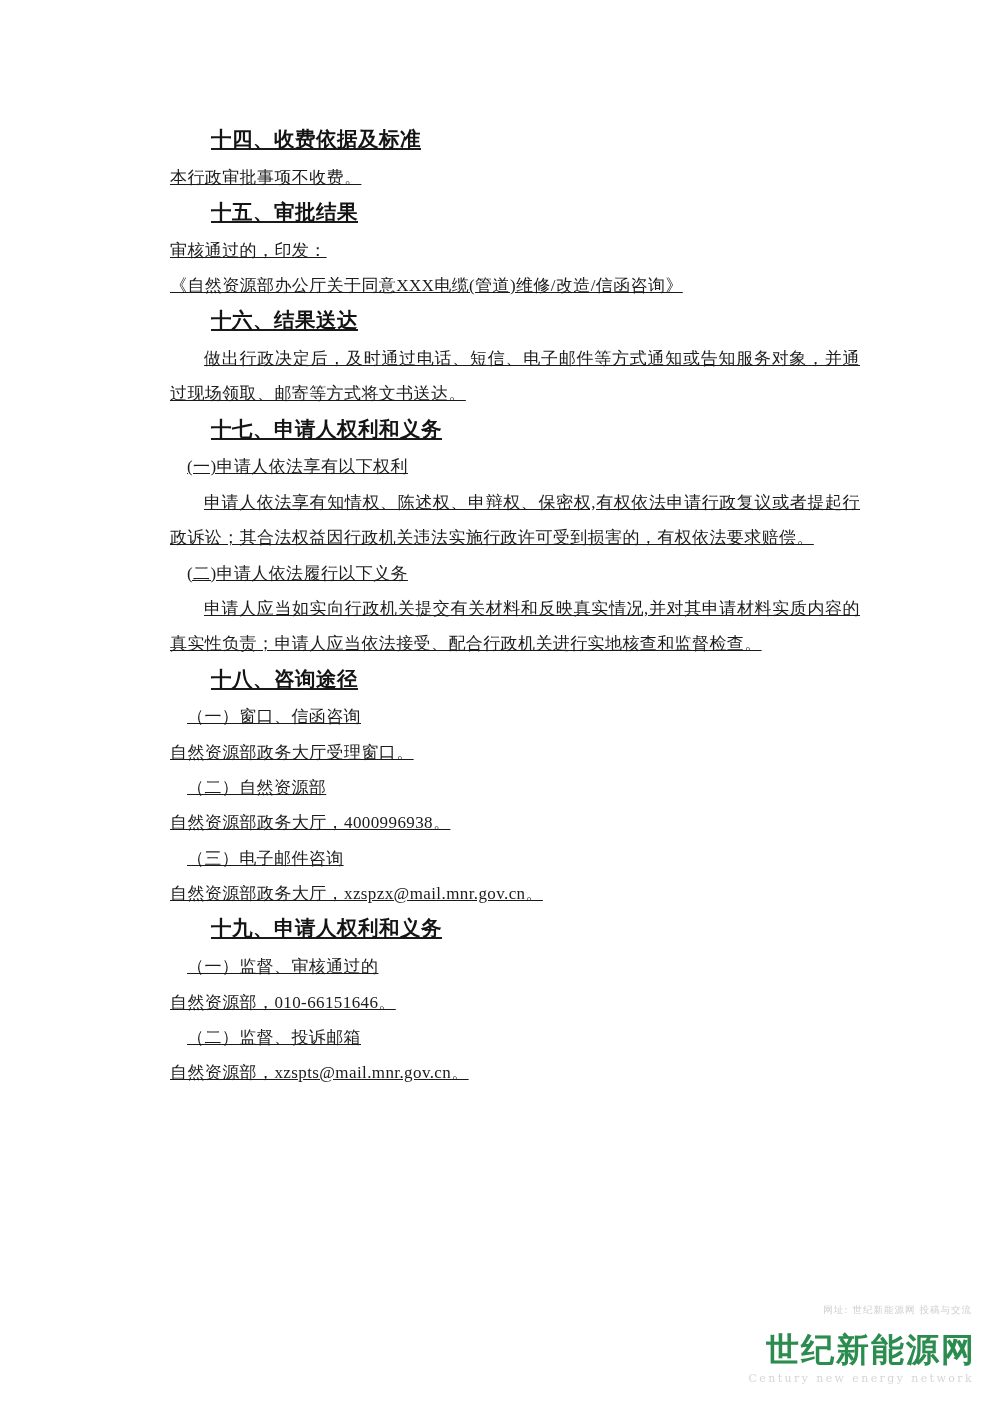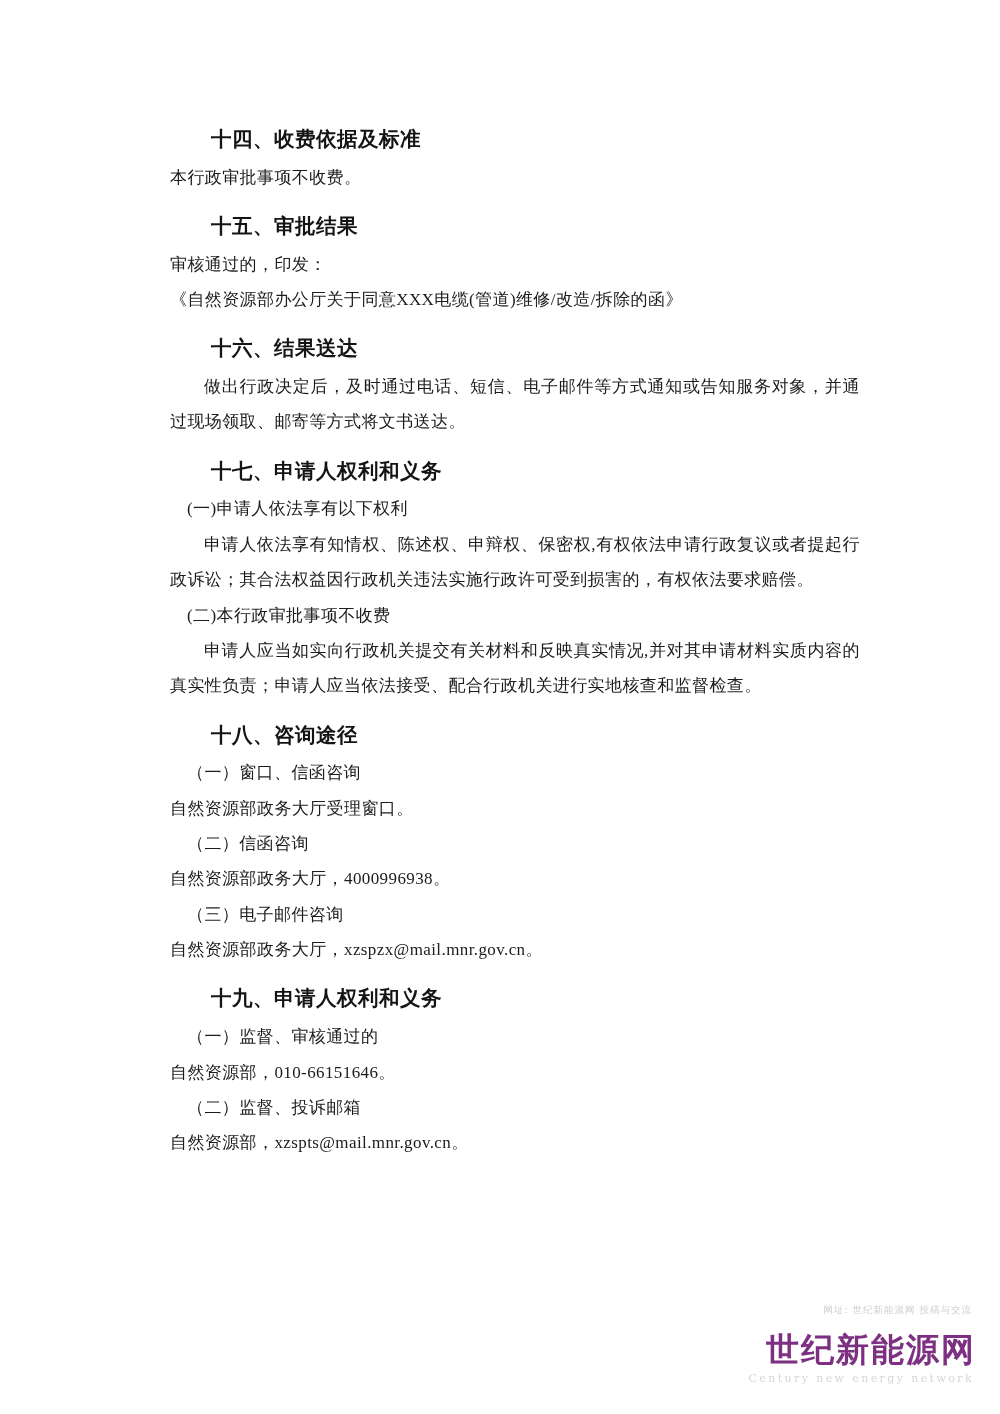--- a/index.html
+++ b/index.html
@@ -16,40 +16,41 @@
     overflow: hidden;
   }
   .page {
     position: absolute;
     left: 0;
     top: 0;
     width: 1000px;
     height: 1414px;
     box-sizing: border-box;
     padding: 112px 150px 0 170px;
+    text-decoration: underline;
   }
   .doc {
     width: 690px;
   }
   h2.heading {
     font-family: "DejaVu Sans", "Liberation Sans", sans-serif;
     font-weight: bold;
     font-size: 20.5px;
     line-height: 1.35;
     margin: 0;
     padding: 0;
     letter-spacing: 0.5px;
     text-indent: 2em;
     color: #141414;
   }
   .block {
     margin-top: 14px;
   }
   .block.tight {
-    margin-top: 18px;
+    margin-top: 4px;
   }
   p.para {
     font-size: 17px;
     line-height: 2.08;
     margin: 0;
     padding: 0;
     text-indent: 2em;
     letter-spacing: 0.4px;
     color: #1c1c1c;
     text-align: justify;
@@ -83,21 +84,21 @@
     font-family: "DejaVu Sans", "Liberation Sans", sans-serif;
     white-space: nowrap;
   }
   .wm-main {
     position: absolute;
     right: 4px;
     top: 24px;
     font-size: 33px;
     font-weight: bold;
     letter-spacing: 2px;
-    color: #701a75;
+    color: #15803d;
     font-family: "DejaVu Sans", "Liberation Sans", sans-serif;
     white-space: nowrap;
     text-shadow: 0 0 1px #e2e2e2;
   }
   .wm-sub {
     position: absolute;
     right: 6px;
     top: 68px;
     font-size: 11px;
     letter-spacing: 2.4px;
@@ -116,44 +117,44 @@
     <div class="block">
       <h2 class="heading">十四、收费依据及标准</h2>
       <div class="gap-sm"></div>
       <p class="para noindent">本行政审批事项不收费。</p>
     </div>
 
     <div class="block tight">
       <h2 class="heading">十五、审批结果</h2>
       <div class="gap-sm"></div>
       <p class="para noindent">审核通过的，印发：</p>
-      <p class="para noindent">《自然资源部办公厅关于同意XXX电缆(管道)维修/改造/拆除的函》</p>
+      <p class="para noindent">《自然资源部办公厅关于同意XXX电缆(管道)维修/改造/信函咨询》</p>
     </div>
 
     <div class="block tight">
       <h2 class="heading">十六、结果送达</h2>
       <div class="gap-sm"></div>
       <p class="para">做出行政决定后，及时通过电话、短信、电子邮件等方式通知或告知服务对象，并通过现场领取、邮寄等方式将文书送达。</p>
     </div>
 
     <div class="block tight">
       <h2 class="heading">十七、申请人权利和义务</h2>
       <div class="gap-sm"></div>
       <p class="para sub">(一)申请人依法享有以下权利</p>
       <p class="para">申请人依法享有知情权、陈述权、申辩权、保密权,有权依法申请行政复议或者提起行政诉讼；其合法权益因行政机关违法实施行政许可受到损害的，有权依法要求赔偿。</p>
-      <p class="para sub">(二)本行政审批事项不收费</p>
+      <p class="para sub">(二)申请人依法履行以下义务</p>
       <p class="para">申请人应当如实向行政机关提交有关材料和反映真实情况,并对其申请材料实质内容的真实性负责；申请人应当依法接受、配合行政机关进行实地核查和监督检查。</p>
     </div>
 
     <div class="block tight">
       <h2 class="heading">十八、咨询途径</h2>
       <div class="gap-sm"></div>
       <p class="para sub">（一）窗口、信函咨询</p>
       <p class="para noindent">自然资源部政务大厅受理窗口。</p>
-      <p class="para sub">（二）信函咨询</p>
+      <p class="para sub">（二）自然资源部</p>
       <p class="para noindent">自然资源部政务大厅，4000996938。</p>
       <p class="para sub">（三）电子邮件咨询</p>
       <p class="para noindent">自然资源部政务大厅，xzspzx@mail.mnr.gov.cn。</p>
     </div>
 
     <div class="block tight">
       <h2 class="heading">十九、申请人权利和义务</h2>
       <div class="gap-sm"></div>
       <p class="para sub">（一）监督、审核通过的</p>
       <p class="para noindent">自然资源部，010-66151646。</p>

